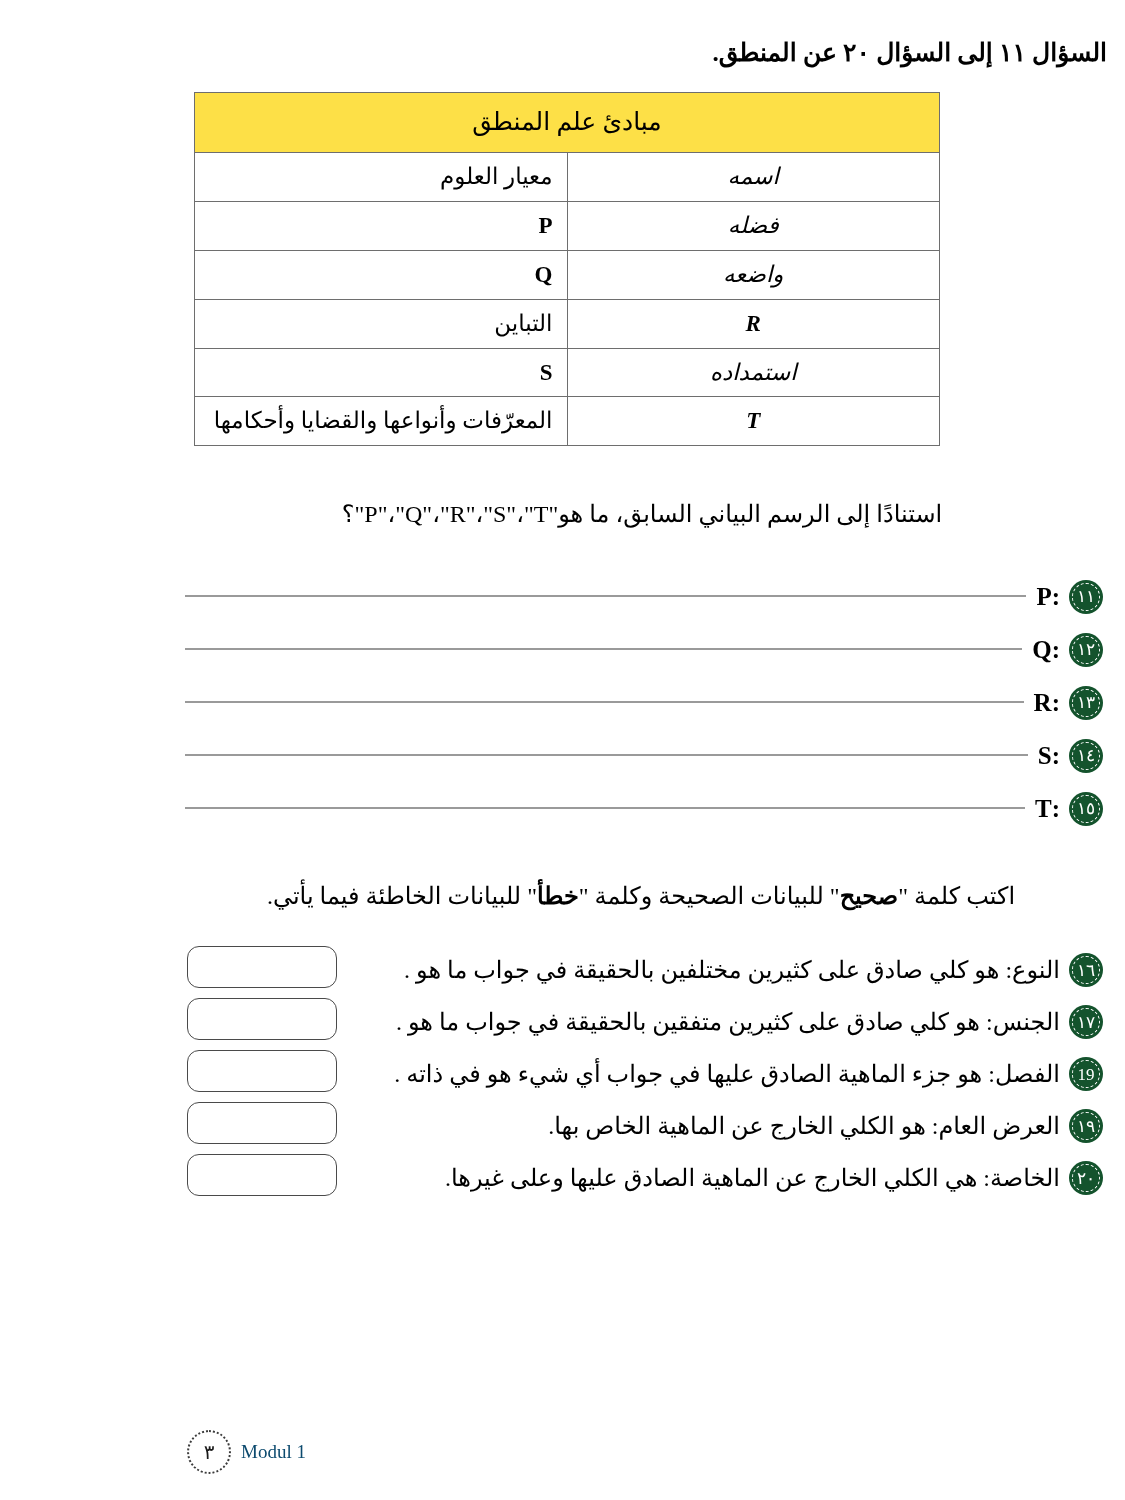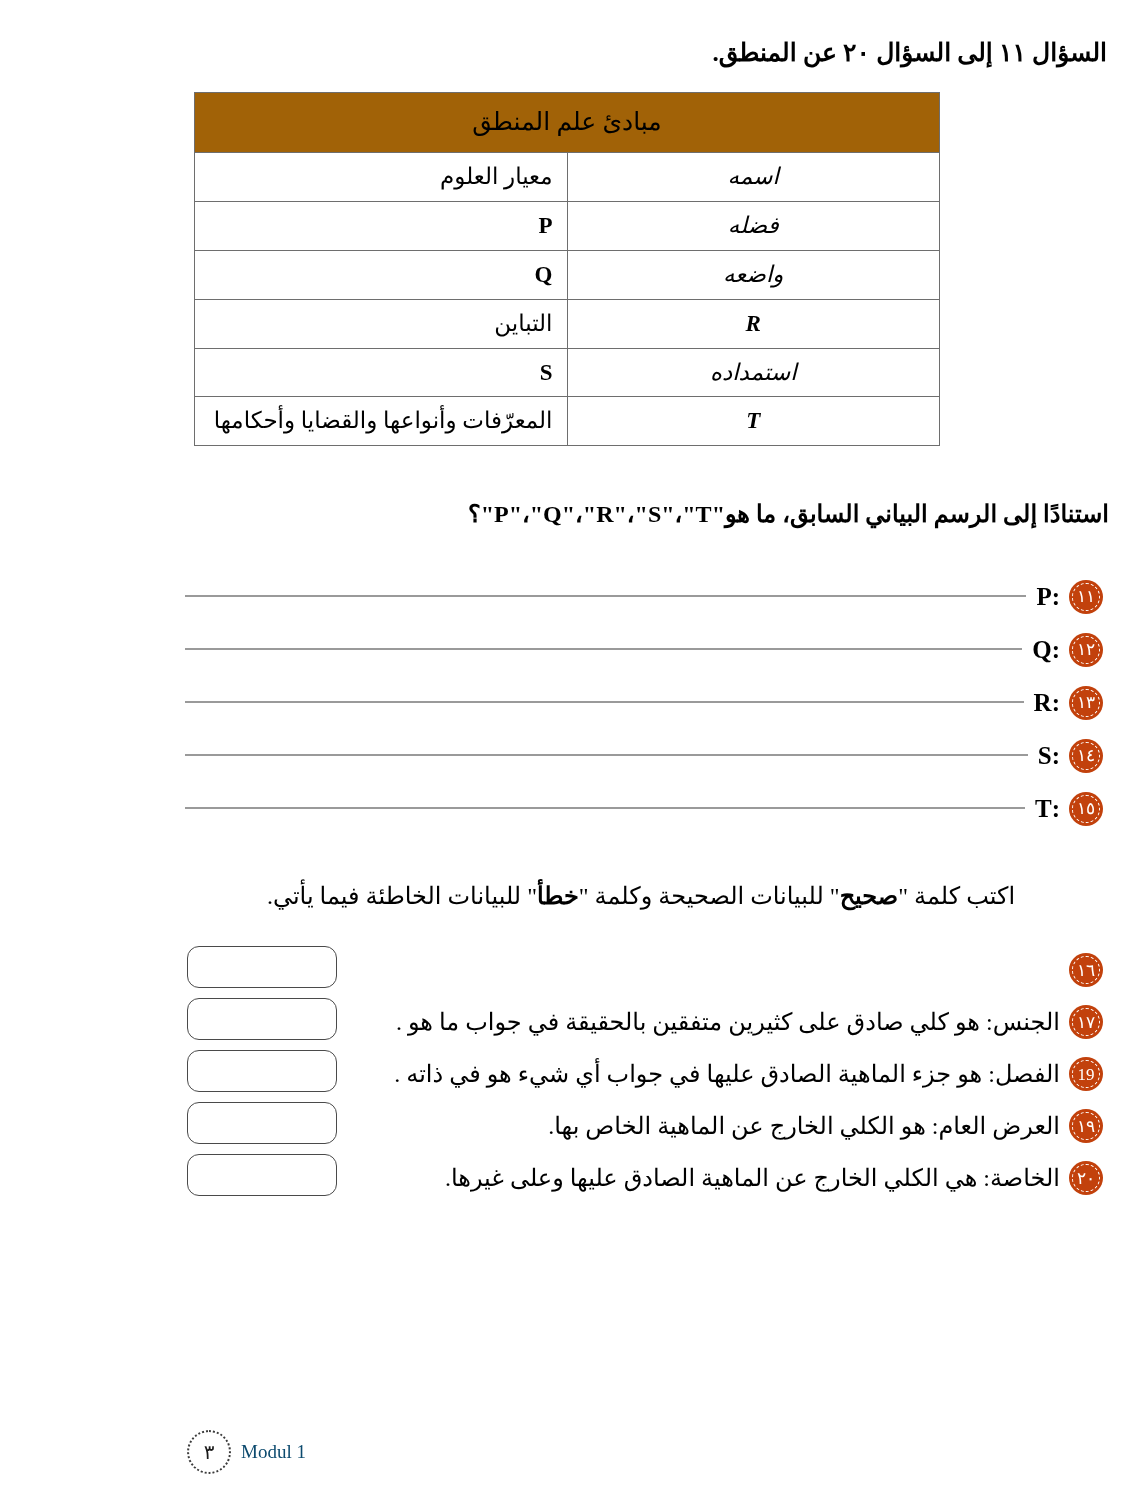--- a/index.html
+++ b/index.html
@@ -47,21 +47,21 @@
   }
   .logic-table td, .logic-table th {
     border: 1px solid #6e6e6e;
     padding: 9px 14px;
     font-size: 23px;
     line-height: 1.3;
     height: 44px;
     box-sizing: border-box;
   }
   .logic-table thead th {
-    background: #a16207;
+    background: #fde047;
     text-align: center;
     font-weight: 400;
     font-size: 25px;
     height: 60px;
   }
   .col-key {
     width: 145px;
     text-align: center;
     vertical-align: middle;
     font-style: italic;
@@ -73,23 +73,23 @@
     font-family: "Liberation Serif", "DejaVu Serif", serif;
     font-weight: 700;
   }
 
   
   .prompt-line {
     position: absolute;
     top: 500px;
     right: 16px;
     left: 18px;
-    text-align: right;
+    text-align: center;
     font-size: 24px;
-    font-weight: 700;
+    font-weight: 400;
     direction: rtl;
   }
 
   
   .answer-rows {
     position: absolute;
     top: 570px;
     right: 0;
     left: 0;
   }
@@ -100,21 +100,21 @@
     flex-direction: row;
     align-items: center;
     direction: rtl;
     padding: 0 22px 0 28px;
   }
   .badge {
     flex: 0 0 auto;
     width: 34px;
     height: 34px;
     border-radius: 50%;
-    background: #c2410c;
+    background: #14532d;
     color: #ffffff;
     display: flex;
     align-items: center;
     justify-content: center;
     font-size: 17px;
     line-height: 1;
     position: relative;
     margin-left: 9px;
   }
   .badge::after {
@@ -310,20 +310,21 @@
   <div class="tf-instruction">
     <span>اكتب كلمة "</span><b>صحيح</b><span>" للبيانات الصحيحة وكلمة "</span><b>خطأ</b><span>" للبيانات الخاطئة فيما يأتي.</span>
   </div>
 
   <div class="statements">
 
     <div class="statement-row">
       <div class="badge">
           <span>١٦</span>
         </div>
+      <div class="statement-text">النوع: هو كلي صادق على كثيرين مختلفين بالحقيقة في جواب ما هو .</div>
     </div>
 
     <div class="statement-row">
       <div class="badge">
           <span>١٧</span>
         </div>
       <div class="statement-text">الجنس: هو كلي صادق على كثيرين متفقين بالحقيقة في جواب ما هو .</div>
     </div>
 
     <div class="statement-row">

